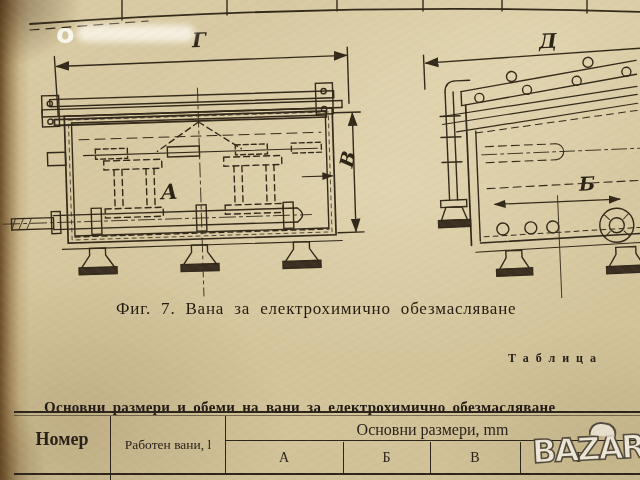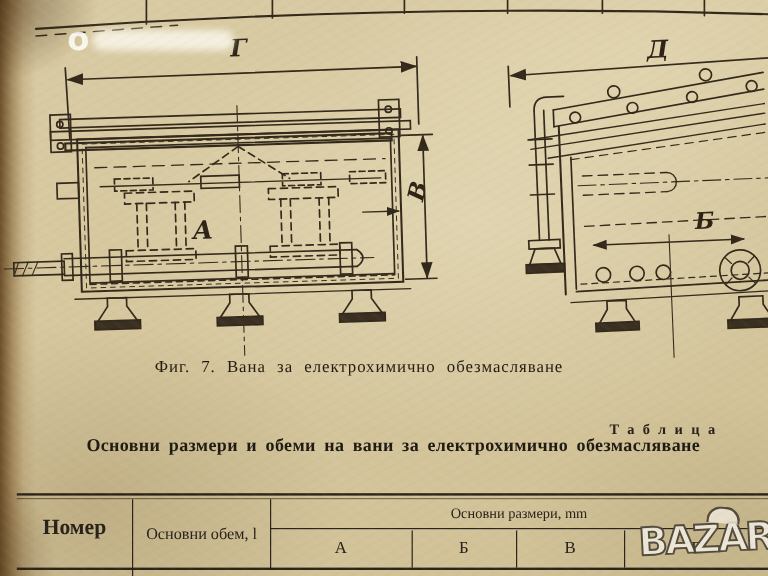--- a/index.html
+++ b/index.html
@@ -15,23 +15,23 @@
         background:
           repeating-linear-gradient(37deg, rgba(255,255,240,.06) 0 3px, transparent 3px 9px),
           repeating-linear-gradient(-29deg, rgba(90,70,30,.05) 0 2px, transparent 2px 7px);}
   .spine{position:absolute;left:0;top:0;width:30px;height:480px;
         background:linear-gradient(90deg, rgba(96,66,30,.9) 0%, rgba(130,95,50,.55) 35%, rgba(165,135,85,.28) 65%, rgba(165,135,85,0) 100%);}
   .corner-tl{position:absolute;left:0;top:0;width:120px;height:100px;
         background:radial-gradient(ellipse 110px 90px at 0% 0%, rgba(70,45,15,.55), transparent 75%);}
   .corner-bl{position:absolute;left:0;bottom:0;width:70px;height:120px;
         background:radial-gradient(ellipse 60px 110px at 0% 100%, rgba(80,55,22,.38), transparent 78%);}
   svg.fig{position:absolute;left:0;top:0;}
-  .caption{position:absolute;left:129px;top:299px;font-size:14px;letter-spacing:.8px;word-spacing:5px;white-space:nowrap;color:#221a0e;}
+  .caption{position:absolute;left:116px;top:299px;font-size:17px;letter-spacing:.8px;word-spacing:5px;white-space:nowrap;color:#221a0e;}
   .tablica{position:absolute;left:508px;top:351px;font-size:12px;letter-spacing:7px;font-weight:bold;white-space:nowrap;color:#26201a;}
-  .tbl-title{position:absolute;left:44px;top:364px;font-size:15px;font-weight:bold;letter-spacing:.3px;word-spacing:3px;white-space:nowrap;color:#1f1a12;margin-left:28px;}
+  .tbl-title{position:absolute;left:44px;top:399px;font-size:15px;font-weight:bold;letter-spacing:.3px;word-spacing:3px;white-space:nowrap;color:#1f1a12;}
   .tline{position:absolute;background:#2c241a;}
   .tcell{position:absolute;font-size:13px;color:#28211a;text-align:center;white-space:nowrap;}
   .wm-tl{position:absolute;left:56px;top:18px;display:flex;align-items:center;gap:2px;}
   .wm-tl .glyph{font-family:"DejaVu Sans",sans-serif;font-weight:bold;font-size:27px;color:#fdfbf4;opacity:.9;filter:blur(.6px);}
   .wm-tl .smudge{width:118px;height:17px;border-radius:9px;background:rgba(255,253,245,.72);filter:blur(3px);}
   .wm-bazar{position:absolute;left:532px;top:430px;transform:rotate(-3deg);
         font-family:"DejaVu Sans",sans-serif;font-weight:bold;font-size:32px;letter-spacing:-2px;
         color:#eee9db;-webkit-text-stroke:1.6px #4e4639;opacity:.95;}
   .wm-bazar .swoosh{position:absolute;left:58px;top:-7px;width:24px;height:12px;
         border:2.5px solid #4e4639;border-bottom:none;border-radius:12px 12px 0 0;
@@ -209,22 +209,22 @@
   <div class="tline" style="left:14px;top:415px;width:626px;height:1px;opacity:.55"></div>
   <div class="tline" style="left:110px;top:416px;width:1px;height:64px"></div>
   <div class="tline" style="left:225px;top:416px;width:1px;height:58px"></div>
   <div class="tline" style="left:225px;top:440px;width:415px;height:1px"></div>
   <div class="tline" style="left:343px;top:442px;width:1px;height:31px"></div>
   <div class="tline" style="left:430px;top:442px;width:1px;height:31px"></div>
   <div class="tline" style="left:520px;top:442px;width:1px;height:31px"></div>
   <div class="tline" style="left:14px;top:473px;width:626px;height:2px"></div>
 
   <div class="tcell" style="left:16px;top:429px;width:92px;font-size:18px;font-weight:bold">Номер</div>
-  <div class="tcell" style="left:112px;top:437px;width:112px;font-size:13.5px">Основни обем, l</div>
-  <div class="tcell" style="left:225px;top:421px;width:415px;font-size:12px">Основни размери, mm</div>
+  <div class="tcell" style="left:112px;top:437px;width:112px;font-size:13.5px">Работен вани, l</div>
+  <div class="tcell" style="left:225px;top:421px;width:415px;font-size:16px">Основни размери, mm</div>
   <div class="tcell" style="left:225px;top:450px;width:118px;font-size:14px">А</div>
   <div class="tcell" style="left:343px;top:450px;width:87px;font-size:14px">Б</div>
   <div class="tcell" style="left:430px;top:450px;width:90px;font-size:14px">В</div>
   <div class="tcell" style="left:520px;top:450px;width:120px;font-size:14px">Г</div>
 
   <div class="wm-tl">
     <span class="glyph">о</span>
     <span class="smudge"></span>
   </div>
   <div class="wm-bazar">

